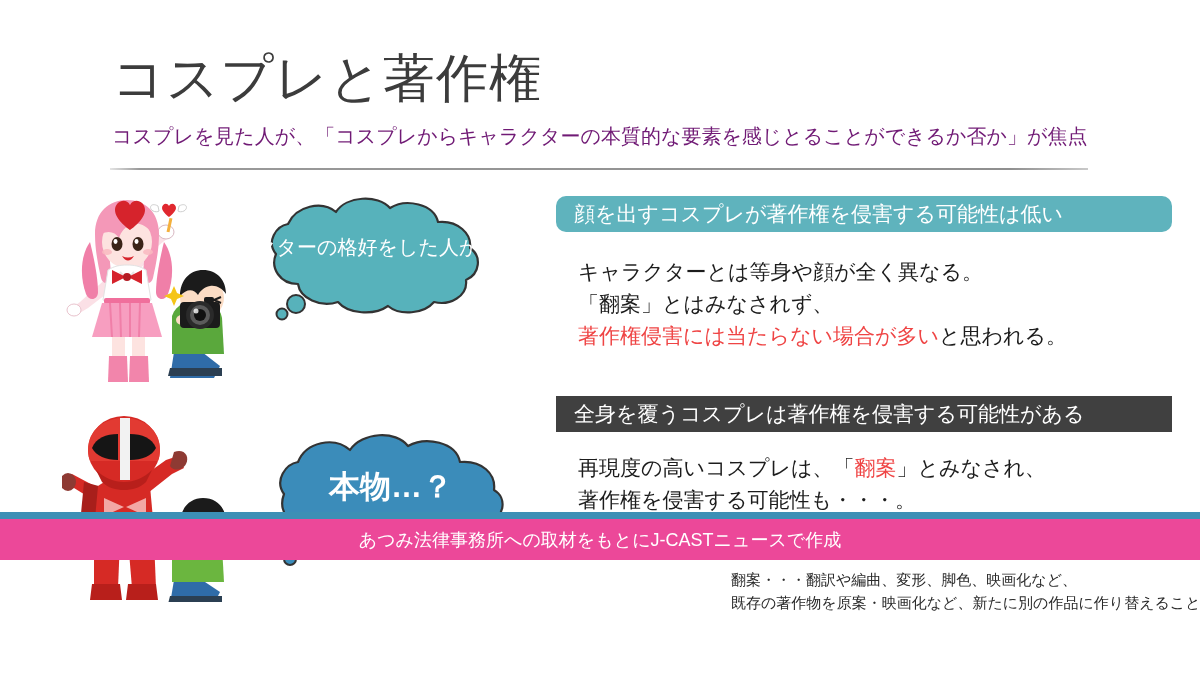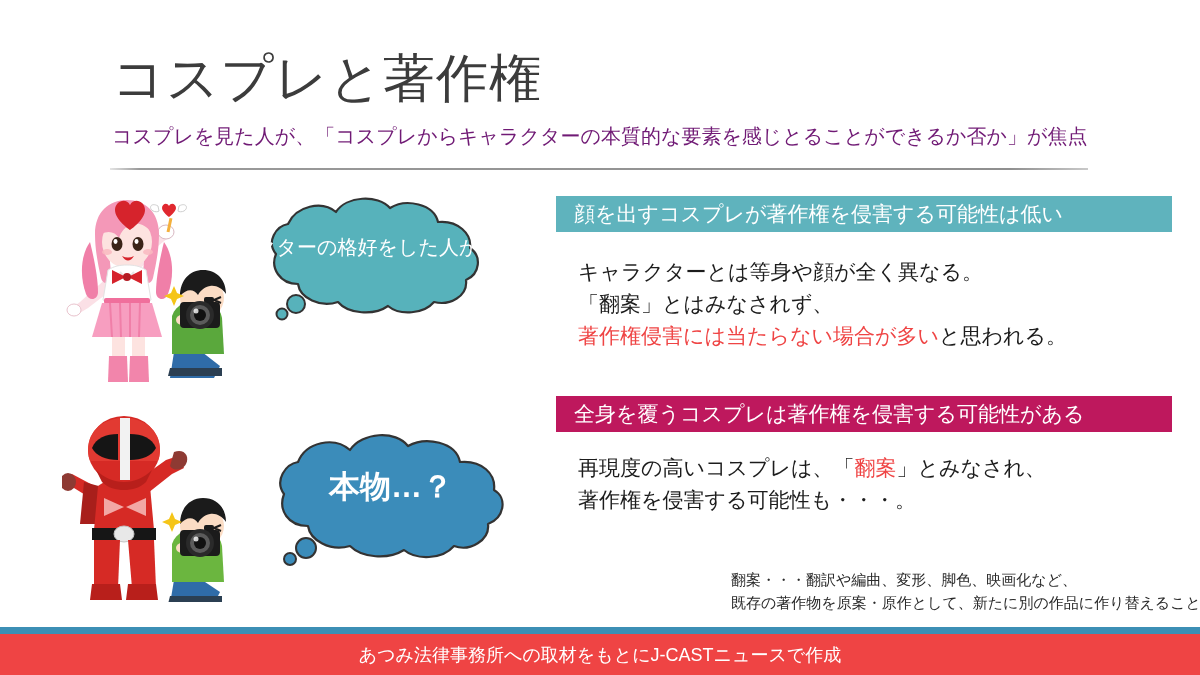--- a/index.html
+++ b/index.html
@@ -4,21 +4,21 @@
 <style>
   * { box-sizing: border-box; margin: 0; padding: 0; }
   html, body {
     width: 1200px; height: 675px;
     background: #ffffff;
     font-family: "Liberation Sans", "DejaVu Sans", sans-serif;
     overflow: hidden;
   }
   #slide {
     position: relative;
-    width: 1200px; height: 675px;
+    width: 1200px; height: 560px;
     background: #ffffff;
   }
 
   
   #title {
     position: absolute; left: 112px; top: 48px;
     font-size: 52px; line-height: 1.18;
     color: #3c3c3c; letter-spacing: 1px;
     white-space: nowrap;
   }
@@ -36,22 +36,22 @@
   
   .bar {
     position: absolute; left: 556px;
     width: 616px; height: 36px;
     display: flex; align-items: center;
     padding-left: 18px;
     color: #ffffff;
     font-size: 21px;
     white-space: nowrap;
   }
-  #bar1 { top: 196px; background: #5fb3bd; }
-  #bar2 { top: 396px; background: #be185d; }
+  #bar1 { top: 196px; background: #5fb3bd; border-radius: 10px; }
+  #bar2 { top: 396px; background: #404040; }
 
   
   .body-text {
     position: absolute; left: 578px;
     font-size: 21px; line-height: 1.52;
     color: #1c1c1c; white-space: nowrap;
   }
   #body1 { top: 256px; }
   #body2 { top: 452px; }
   .red { color: #ef4444; }
@@ -60,21 +60,21 @@
   #footnote {
     position: absolute; left: 684px; top: 568px;
     font-size: 15px; line-height: 1.55;
     color: #2a2a2a; white-space: nowrap; margin-left: 47px;
   }
 
   
   #footer {
     position: absolute; left: 0; bottom: 0;
     width: 1200px; height: 48px;
-    background: #ef4444;
+    background: #ec4899;
   }
   #footer-stripe {
     position: absolute; left: 0; top: 0;
     width: 1200px; height: 7px;
     background: #3c8fb5;
   }
   #footer-text {
     position: absolute; left: 0; top: 7px;
     width: 1200px; height: 41px;
     display: flex; align-items: center; justify-content: center;
@@ -321,21 +321,21 @@
     <span>全身を覆うコスプレは著作権を侵害する可能性がある</span>
   </div>
 
   <div class="body-text" id="body2">
     <div><span>再現度の高いコスプレは、「</span><span class="red">翻案</span><span>」とみなされ、</span></div>
     <div>著作権を侵害する可能性も・・・。</div>
   </div>
 
   <div id="footnote">
     <div>翻案・・・翻訳や編曲、変形、脚色、映画化など、</div>
-    <div>既存の著作物を原案・原作として、新たに別の作品に作り替えること</div>
+    <div>既存の著作物を原案・映画化など、新たに別の作品に作り替えること</div>
   </div>
 
   <div id="footer">
     <div id="footer-stripe"></div>
     <div id="footer-text">あつみ法律事務所への取材をもとにJ-CASTニュースで作成</div>
   </div>
 
 </div>
 
 </body></html>

